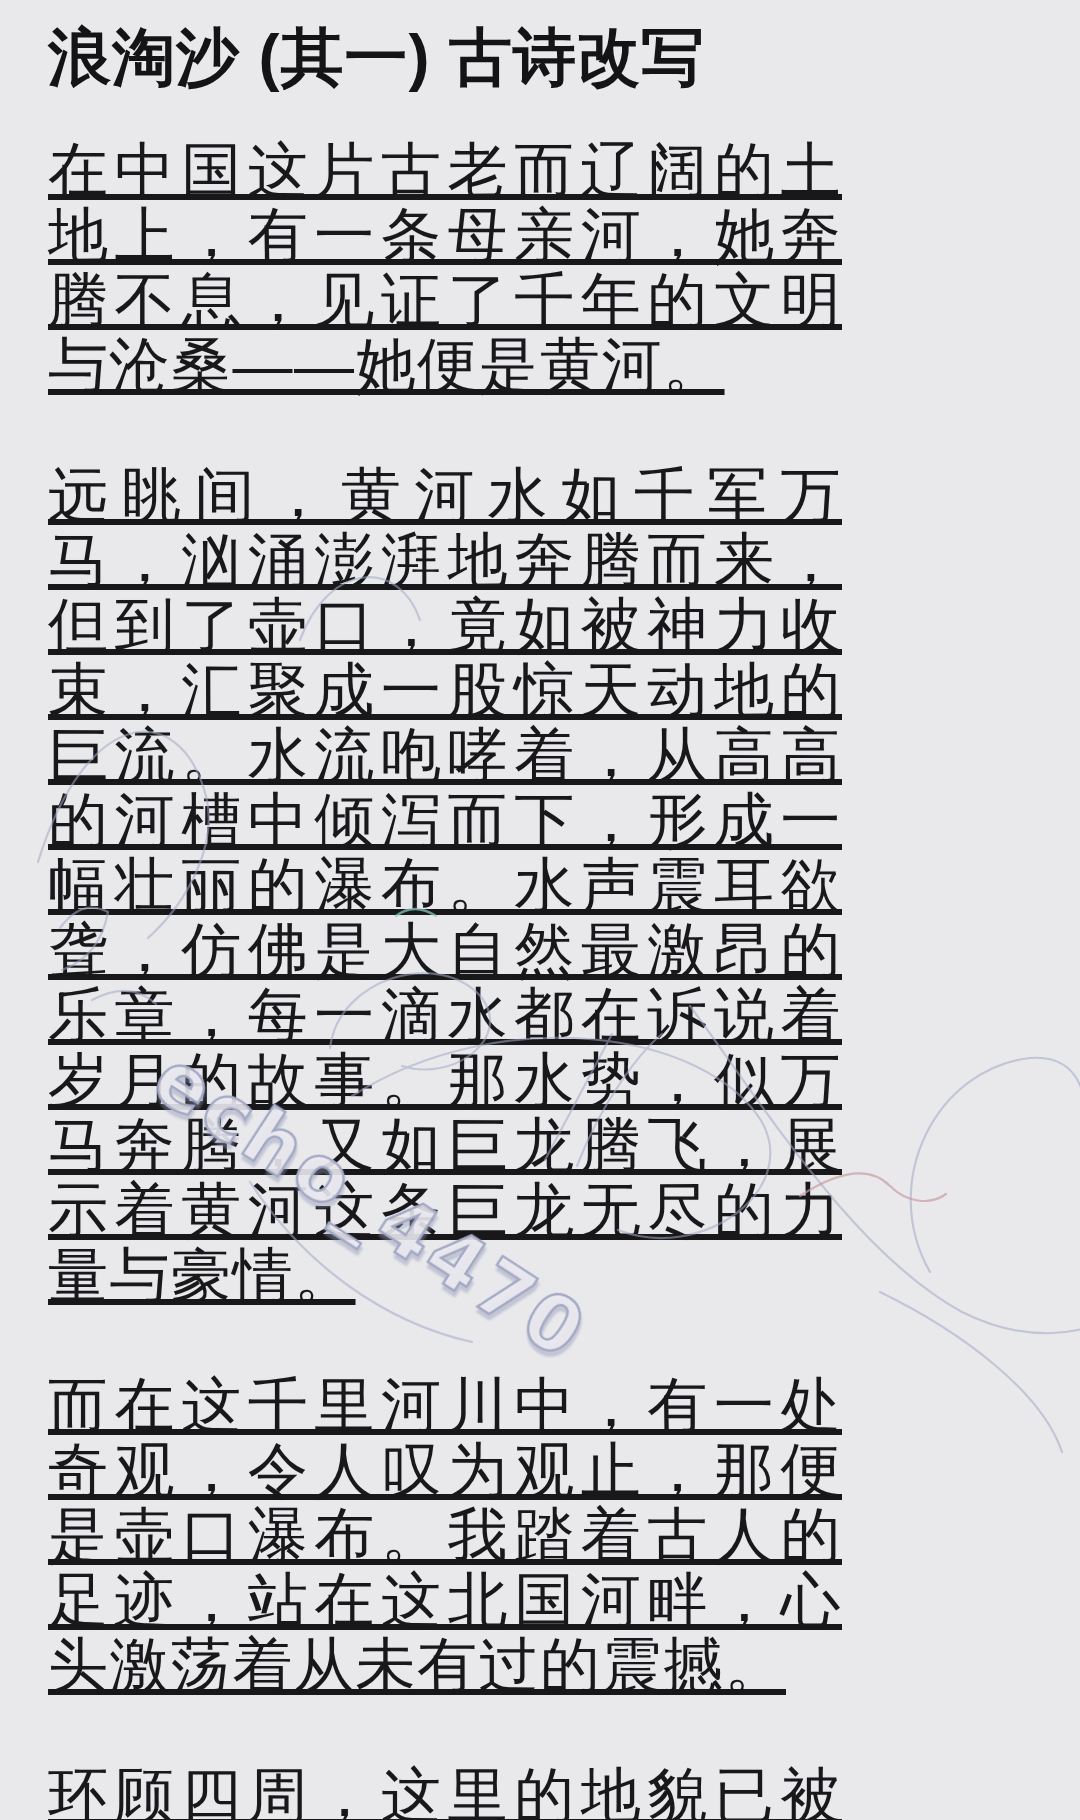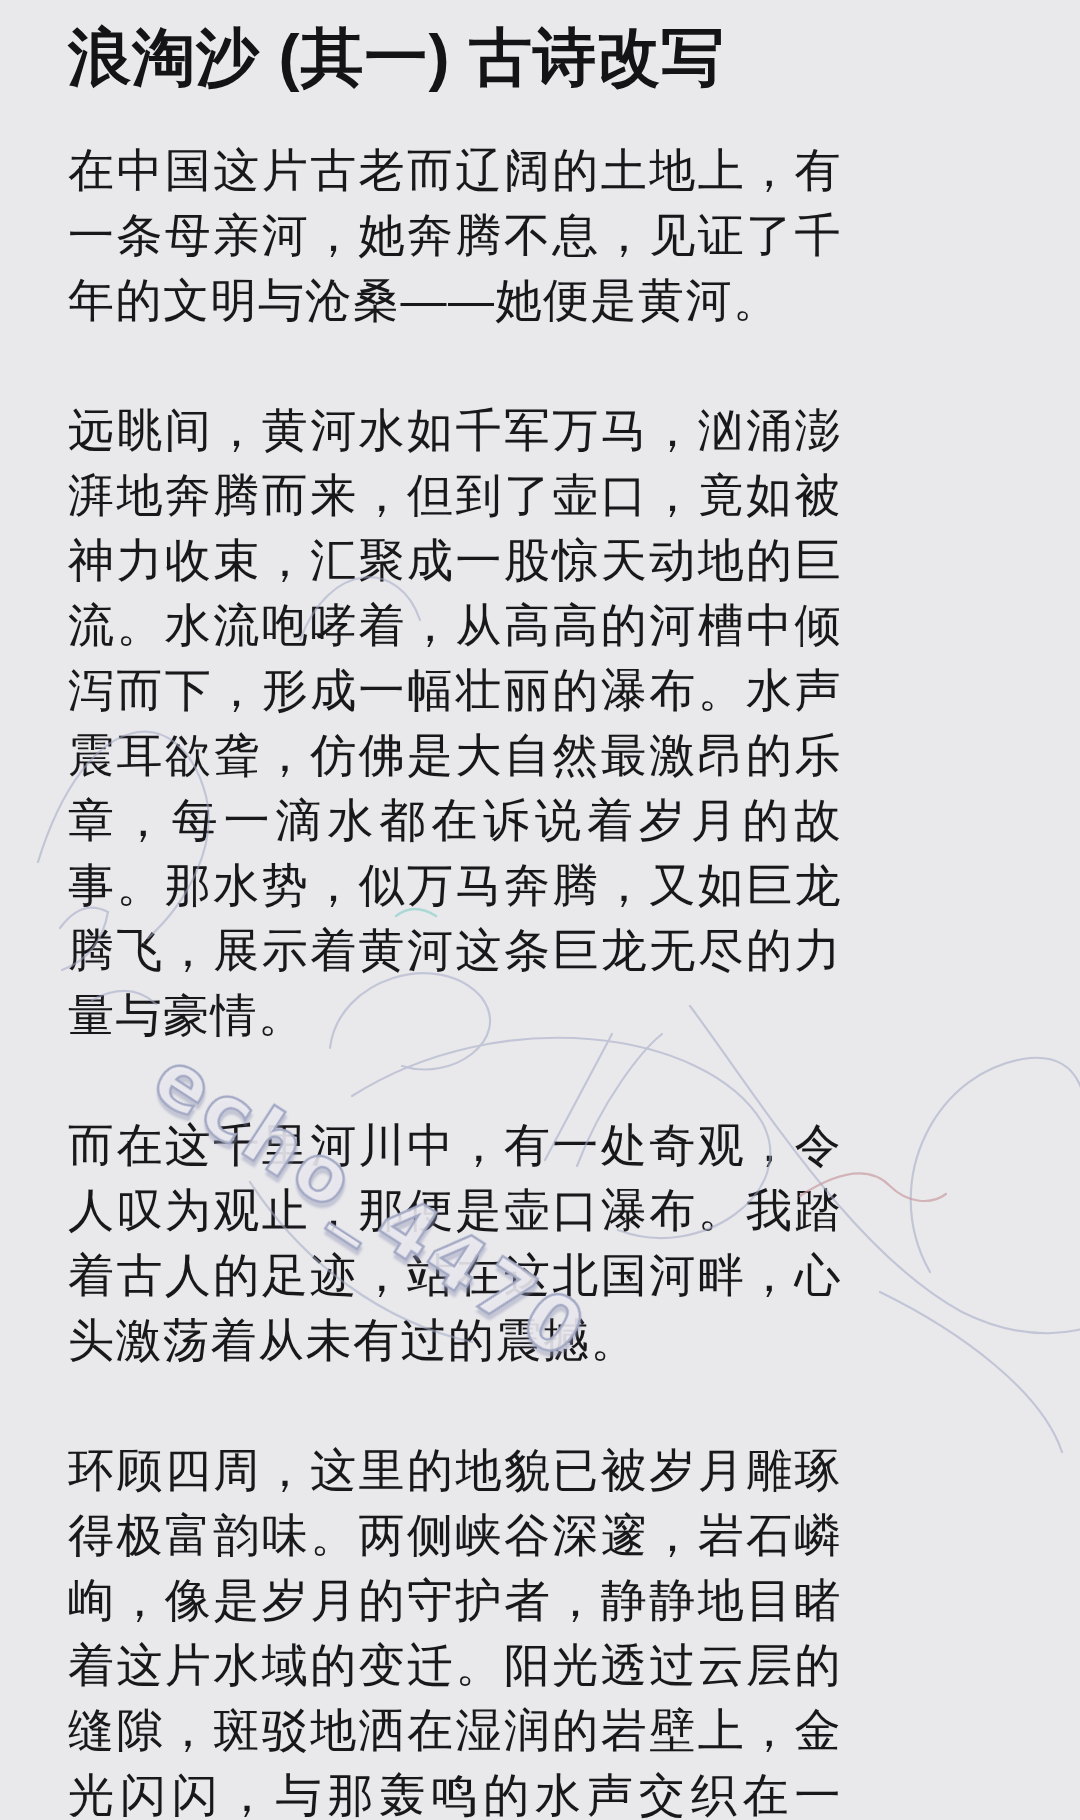--- a/index.html
+++ b/index.html
@@ -6,39 +6,40 @@
   body{
     width:1080px;height:1820px;
     background:#e9e9ec;
     overflow:hidden;
     font-family:"Liberation Sans",sans-serif;
   }
   .page{
     position:relative;
     width:904px;height:1820px;
     box-sizing:border-box;
-    padding:22px 62px 0 68px;
+    padding:22px 62px 0 48px;
     color:#18181a;
   }
   .title{
     font-size:63px;
     line-height:1.14;
     font-weight:700;
     margin:0 0 44px 0;
     letter-spacing:1px;
     color:#141416;
   }
   .para{
-    font-size:46px;
+    font-size:60px;
     line-height:65px;
     font-weight:500;
     margin:0 0 65px 0;
     text-align:justify;
     letter-spacing:1.5px;
     text-shadow:0 0 1px rgba(90,90,130,0.18);
+    text-decoration:underline;
   }
   .watermark-layer{
     position:absolute;
     left:0;top:0;
     width:1080px;height:1820px;
     pointer-events:none;
     z-index:3;
   }
   .wm-text{
     font-family:"DejaVu Sans",sans-serif;

